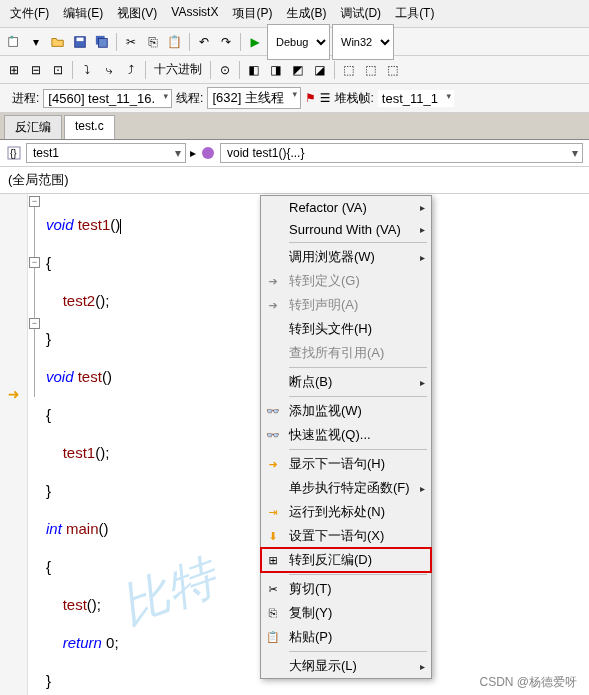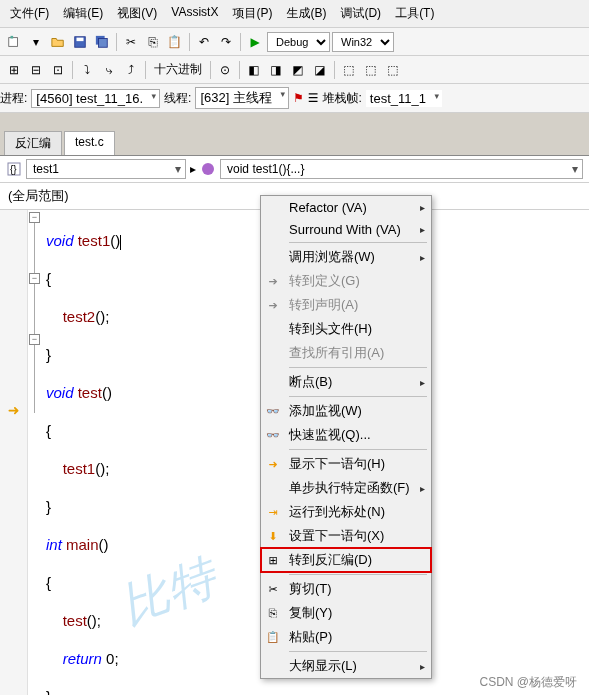--- a/index.html
+++ b/index.html
@@ -4,27 +4,27 @@
   <style>
     * { margin: 0; padding: 0; box-sizing: border-box; font-family: "Microsoft YaHei", SimSun, sans-serif; }
     body { width: 589px; height: 695px; background: #fff; position: relative; overflow: hidden; font-size: 12px; }
     
     .menubar { display: flex; padding: 2px 4px; background: #f0f0f0; border-bottom: 1px solid #d0d0d0; gap: 2px; }
     .menu-item { padding: 3px 6px; cursor: pointer; }
     
     .toolbar { display: flex; align-items: center; padding: 2px 4px; background: #f5f5f5; border-bottom: 1px solid #d0d0d0; gap: 2px; height: 28px; }
     .tb-btn { width: 20px; height: 20px; display: flex; align-items: center; justify-content: center; cursor: pointer; border: 1px solid transparent; }
     .tb-sep { width: 1px; height: 18px; background: #c0c0c0; margin: 0 2px; }
-    .tb-combo { height: 20px; border: 1px solid #aaa; padding: 0 4px; font-size: 11px; background: #fff; min-width: 50px; }
-    
-    .thread-bar { display: flex; align-items: center; padding: 3px 0; background: #f5f5f5; border-bottom: 1px solid #d0d0d0; gap: 4px; font-size: 12px; }
+    .tb-combo { height: 36px; border: 1px solid #aaa; padding: 0 4px; font-size: 11px; background: #fff; min-width: 50px; }
+    
+    .thread-bar { display: flex; align-items: center; padding: 3px 12px; background: #f5f5f5; border-bottom: 1px solid #d0d0d0; gap: 4px; font-size: 12px; }
     .thread-combo { border: 1px solid #aaa; padding: 1px 16px 1px 4px; background: #fff; font-size: 13px; position: relative; }
     .thread-combo::after { content: "▾"; position: absolute; right: 3px; font-size: 9px; color: #555; }
     
-    .tab-bar { display: flex; background: #d4d0c8; padding: 18px 4px 0; border-bottom: 1px solid #888; }
+    .tab-bar { display: flex; background: #d4d0c8; padding: 2px 4px 0; border-bottom: 1px solid #888; }
     .tab { padding: 3px 10px; background: #e8e8e8; border: 1px solid #aaa; border-bottom: none; margin-right: 2px; font-size: 12px; cursor: pointer; }
     .tab.active { background: #fff; }
     
     .nav-bar { display: flex; align-items: center; padding: 3px 6px; background: #fff; border-bottom: 1px solid #d0d0d0; gap: 4px; }
     .nav-combo { flex: 1; border: 1px solid #aaa; padding: 2px 6px; font-size: 12px; position: relative; }
     .nav-combo::after { content: "▾"; position: absolute; right: 4px; color: #555; }
     .nav-icon { width: 16px; height: 16px; }
     
     .scope-bar { padding: 4px 8px; border-bottom: 1px solid #d0d0d0; font-size: 13px; }
     

